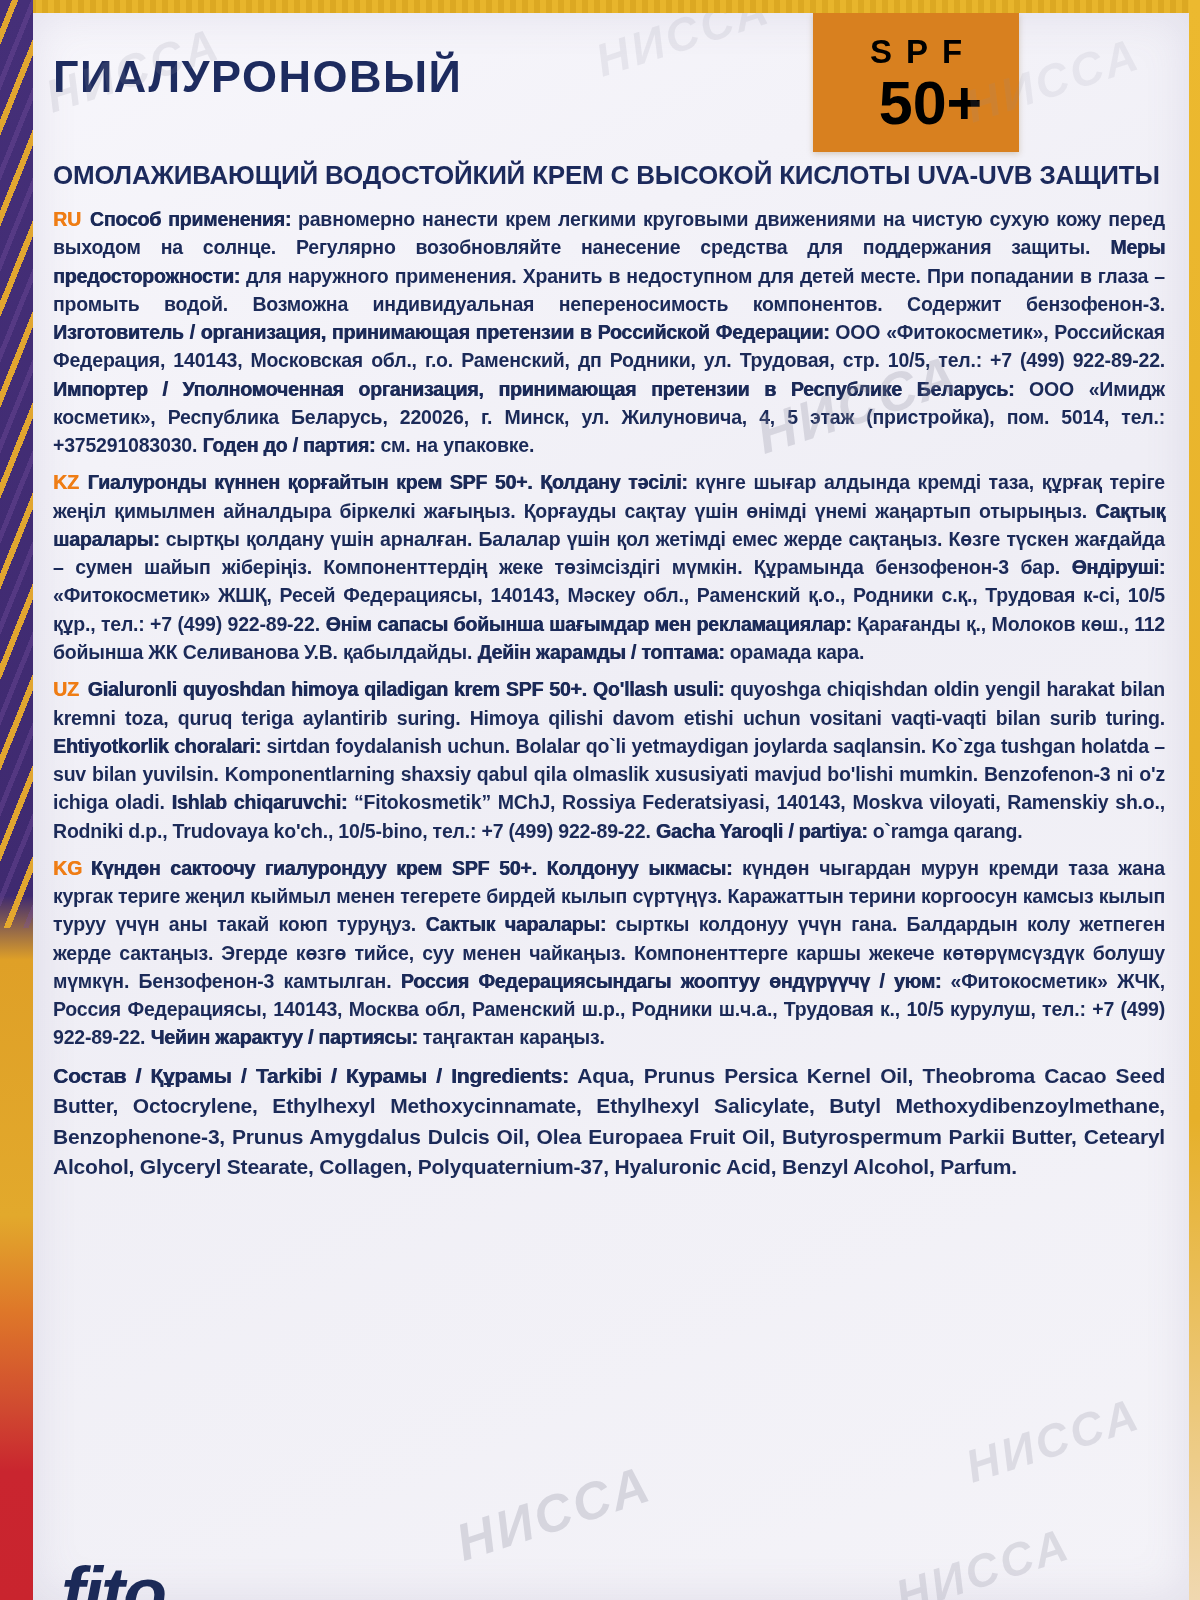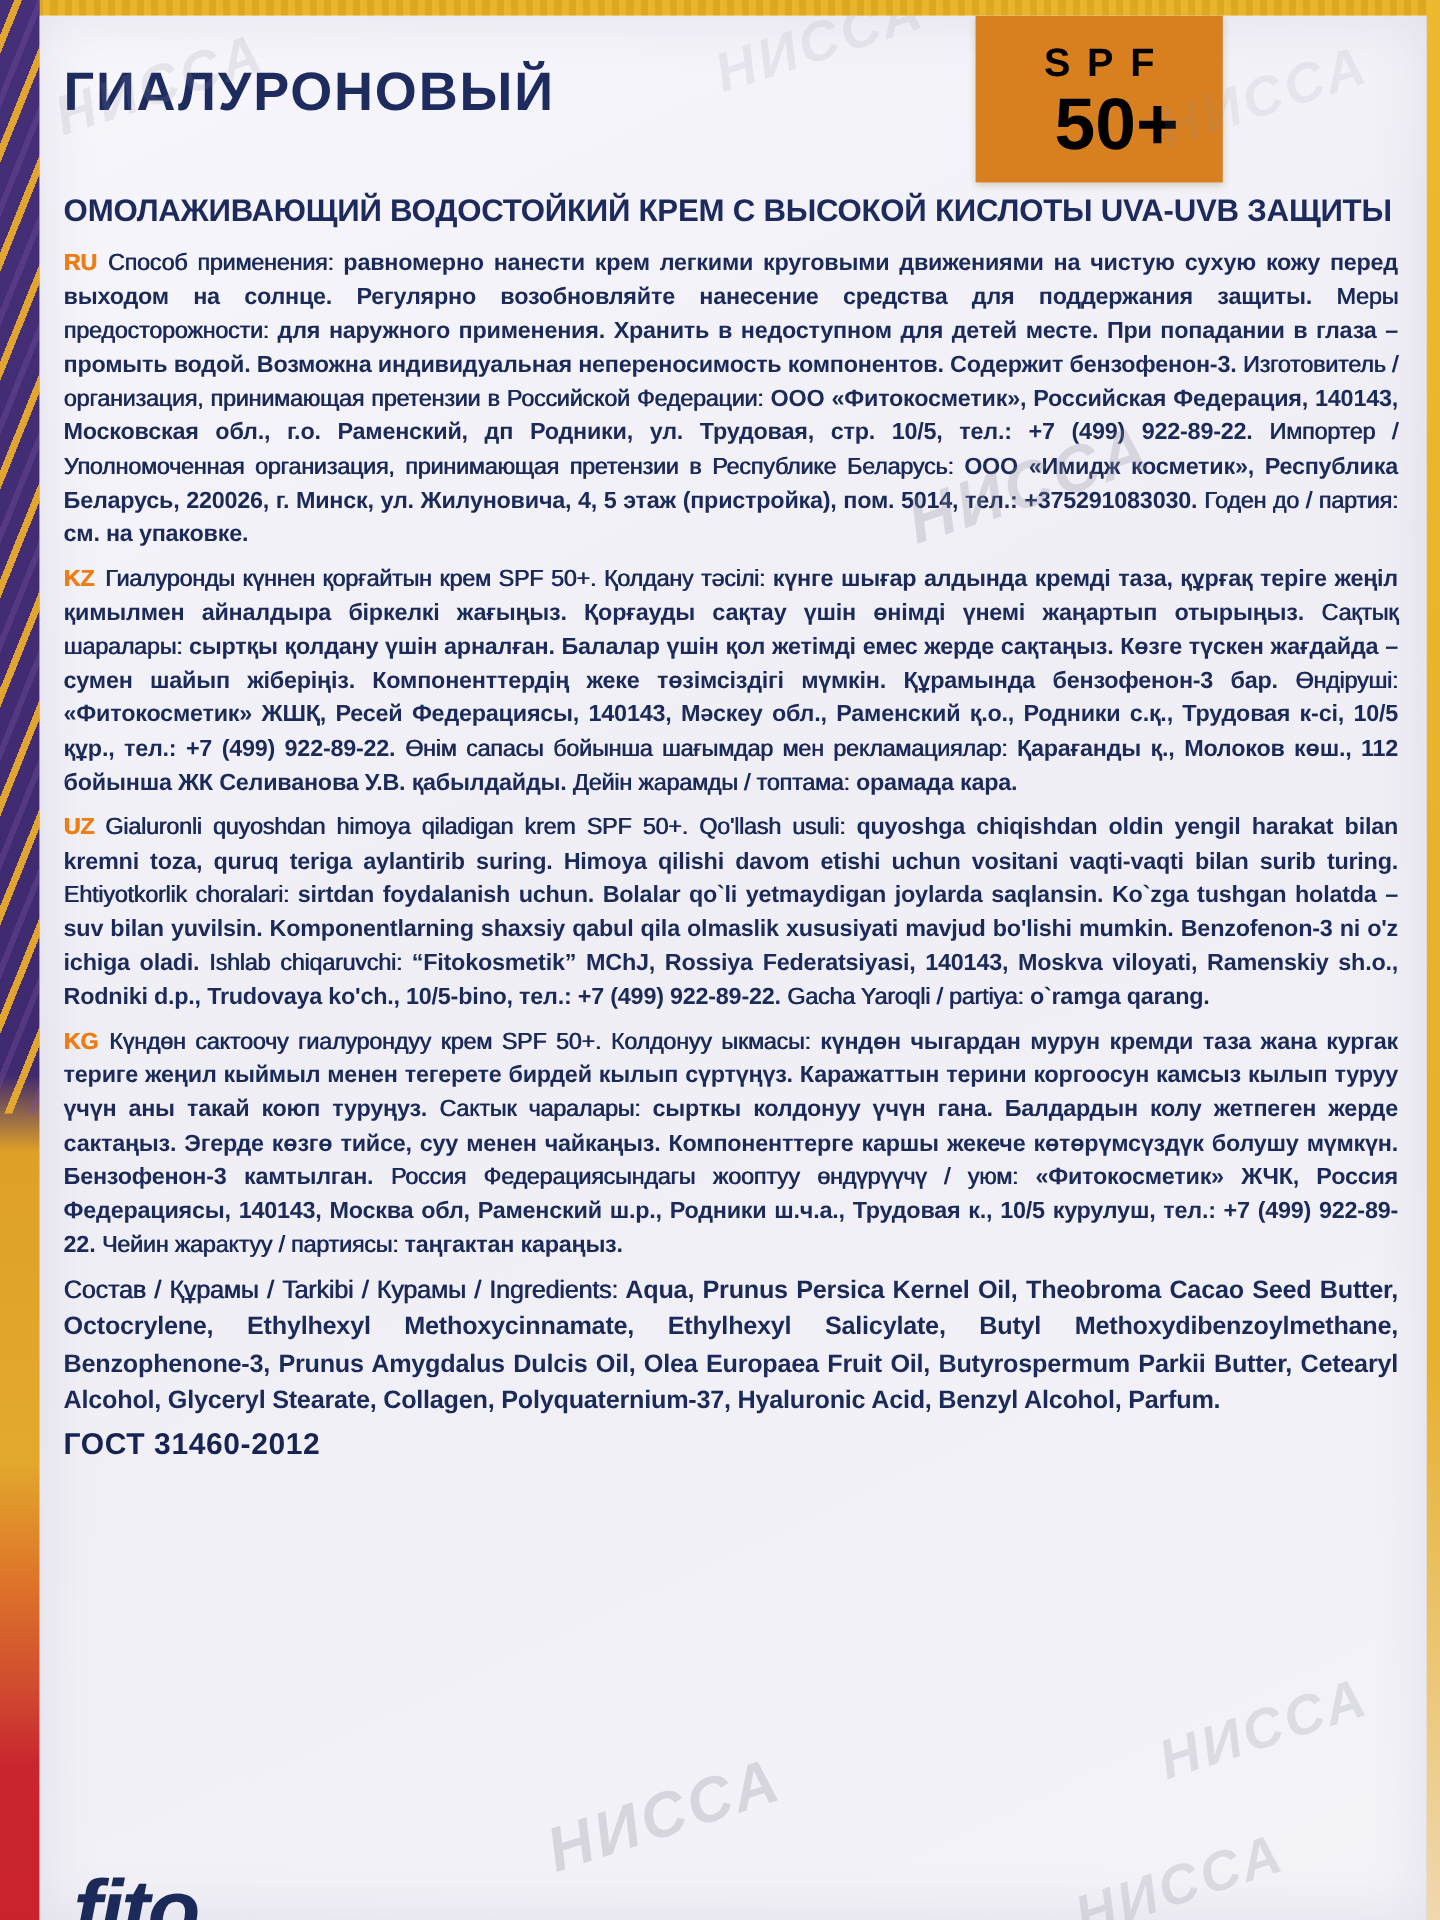--- a/index.html
+++ b/index.html
@@ -61,21 +61,21 @@
     color:#1b2a58; font-size:19.5px; line-height:1.45; letter-spacing:-0.2px;
     text-align:justify; margin-bottom:9px; font-weight:700;
   }
   .ingredients {
     color:#1b2a58; font-size:21px; line-height:1.45; letter-spacing:-0.2px;
     text-align:justify; margin-top:4px; font-weight:700;
   }
   .gost { color:#172451; font-size:25px; font-weight:700; margin-top:8px; letter-spacing:0.5px; }
   .seg-orange { color:#e87a1b; font-weight:700; }
   .seg-bold   { font-weight:700; }
-  .seg-lead   { font-weight:400; text-shadow:0.6px 0 0 currentColor; }
+  .seg-lead   { font-weight:700; text-shadow:0.6px 0 0 currentColor; }
   .seg-text   { font-weight:700; }
   .seg-code   {
     color:#ef7d15; font-weight:700; padding-right:9px;
     text-shadow:0.5px 0 0 currentColor;
   }
   .wm {
     position:absolute; color:#8f8fa0; font-weight:700; font-size:46px;
     letter-spacing:3px; transform:rotate(-18deg); pointer-events:none;
     font-style:italic;
   }
@@ -111,21 +111,20 @@
   <div class="section"><span class="seg-code">RU</span><span><span class="seg-lead">Способ применения:</span><span class="seg-text"> равномерно нанести крем легкими круговыми движениями на чистую сухую кожу перед выходом на солнце. Регулярно возобновляйте нанесение средства для поддержания защиты. </span><span class="seg-lead">Меры предосторожности:</span><span class="seg-text"> для наружного применения. Хранить в недоступном для детей месте. При попадании в глаза – промыть водой. Возможна индивидуальная непереносимость компонентов. Содержит бензофенон-3. </span><span class="seg-lead">Изготовитель / организация, принимающая претензии в Российской Федерации:</span><span class="seg-text"> ООО «Фитокосметик», Российская Федерация, 140143, Московская обл., г.о. Раменский, дп Родники, ул. Трудовая, стр. 10/5, тел.: +7 (499) 922-89-22. </span><span class="seg-lead">Импортер / Уполномоченная организация, принимающая претензии в Республике Беларусь:</span><span class="seg-text"> ООО «Имидж косметик», Республика Беларусь, 220026, г. Минск, ул. Жилуновича, 4, 5 этаж (пристройка), пом. 5014, тел.: +375291083030. </span><span class="seg-lead">Годен до / партия:</span><span class="seg-text"> см. на упаковке.</span></span></div>
 
   <div class="section"><span class="seg-code">KZ</span><span><span class="seg-lead">Гиалуронды күннен қорғайтын крем SPF 50+. Қолдану тәсілі:</span><span class="seg-text"> күнге шығар алдында кремді таза, құрғақ теріге жеңіл қимылмен айналдыра біркелкі жағыңыз. Қорғауды сақтау үшін өнімді үнемі жаңартып отырыңыз. </span><span class="seg-lead">Сақтық шаралары:</span><span class="seg-text"> сыртқы қолдану үшін арналған. Балалар үшін қол жетімді емес жерде сақтаңыз. Көзге түскен жағдайда – сумен шайып жіберіңіз. Компоненттердің жеке төзімсіздігі мүмкін. Құрамында бензофенон-3 бар. </span><span class="seg-lead">Өндіруші:</span><span class="seg-text"> «Фитокосметик» ЖШҚ, Ресей Федерациясы, 140143, Мәскеу обл., Раменский қ.о., Родники с.қ., Трудовая к-сі, 10/5 құр., тел.: +7 (499) 922-89-22. </span><span class="seg-lead">Өнім сапасы бойынша шағымдар мен рекламациялар:</span><span class="seg-text"> Қарағанды қ., Молоков көш., 112 бойынша ЖК Селиванова У.В. қабылдайды. </span><span class="seg-lead">Дейін жарамды / топтама:</span><span class="seg-text"> орамада кара.</span></span></div>
 
   <div class="section"><span class="seg-code">UZ</span><span><span class="seg-lead">Gialuronli quyoshdan himoya qiladigan krem SPF 50+. Qo'llash usuli:</span><span class="seg-text"> quyoshga chiqishdan oldin yengil harakat bilan kremni toza, quruq teriga aylantirib suring. Himoya qilishi davom etishi uchun vositani vaqti-vaqti bilan surib turing. </span><span class="seg-lead">Ehtiyotkorlik choralari:</span><span class="seg-text"> sirtdan foydalanish uchun. Bolalar qo`li yetmaydigan joylarda saqlansin. Ko`zga tushgan holatda – suv bilan yuvilsin. Komponentlarning shaxsiy qabul qila olmaslik xususiyati mavjud bo'lishi mumkin. Benzofenon-3 ni o'z ichiga oladi. </span><span class="seg-lead">Ishlab chiqaruvchi:</span><span class="seg-text"> “Fitokosmetik” MChJ, Rossiya Federatsiyasi, 140143, Moskva viloyati, Ramenskiy sh.o., Rodniki d.p., Trudovaya ko'ch., 10/5-bino, тел.: +7 (499) 922-89-22. </span><span class="seg-lead">Gacha Yaroqli / partiya:</span><span class="seg-text"> o`ramga qarang.</span></span></div>
 
   <div class="section"><span class="seg-code">KG</span><span><span class="seg-lead">Күндөн сактоочу гиалурондуу крем SPF 50+.  Колдонуу ыкмасы:</span><span class="seg-text"> күндөн чыгардан мурун кремди таза жана кургак териге жеңил кыймыл менен тегерете бирдей кылып сүртүңүз. Каражаттын терини коргоосун камсыз кылып туруу үчүн аны такай коюп туруңуз. </span><span class="seg-lead">Сактык чаралары:</span><span class="seg-text"> сырткы колдонуу үчүн гана. Балдардын колу жетпеген жерде сактаңыз. Эгерде көзгө тийсе, суу менен чайкаңыз. Компоненттерге каршы жекече көтөрүмсүздүк болушу мүмкүн. Бензофенон-3 камтылган. </span><span class="seg-lead">Россия Федерациясындагы жооптуу өндүрүүчү / уюм:</span><span class="seg-text"> «Фитокосметик» ЖЧК, Россия Федерациясы, 140143, Москва обл, Раменский ш.р., Родники ш.ч.а., Трудовая к., 10/5 курулуш, тел.: +7 (499) 922-89-22. </span><span class="seg-lead">Чейин жарактуу / партиясы:</span><span class="seg-text"> таңгактан караңыз.</span></span></div>
 
   <div class="ingredients"><span class="seg-lead">Состав / Құрамы / Tarkibi / Курамы / Ingredients:</span><span class="seg-text"> Aqua, Prunus Persica Kernel Oil, Theobroma Cacao Seed Butter, Octocrylene, Ethylhexyl Methoxycinnamate, Ethylhexyl Salicylate, Butyl Methoxydibenzoylmethane, Benzophenone-3, Prunus Amygdalus Dulcis Oil, Olea Europaea Fruit Oil, Butyrospermum Parkii Butter, Cetearyl Alcohol, Glyceryl Stearate, Collagen, Polyquaternium-37, Hyaluronic Acid, Benzyl Alcohol, Parfum.</span></div>
 
-  <div class="gost">ГОСТ 31460-2012</div>
 
   <div class="bottom-logo">fito</div>
 
   <div class="wm" style="left:10px; top:30px; opacity:.16;">НИССА</div>
   <div class="wm" style="left:560px; top:-6px; opacity:.14;">НИССА</div>
   <div class="wm" style="left:930px; top:40px; opacity:.12;">НИССА</div>
   <div class="wm" style="left:720px; top:360px; opacity:.26; font-size:54px;">НИССА</div>
   <div class="wm" style="left:420px; top:1470px; opacity:.28; font-size:52px;">НИССА</div>
   <div class="wm" style="left:930px; top:1400px; opacity:.22;">НИССА</div>
   <div class="wm" style="left:860px; top:1530px; opacity:.24;">НИССА</div>

